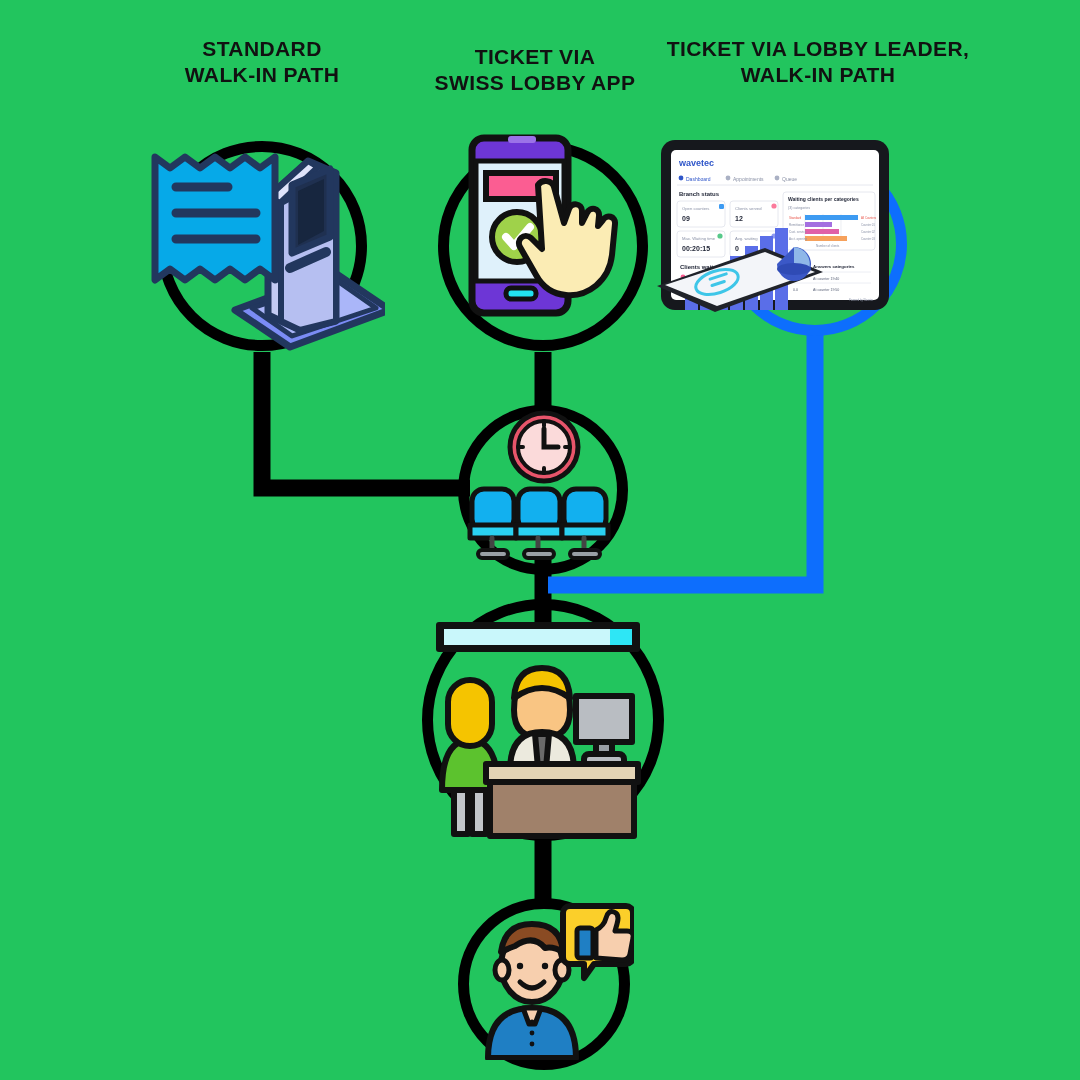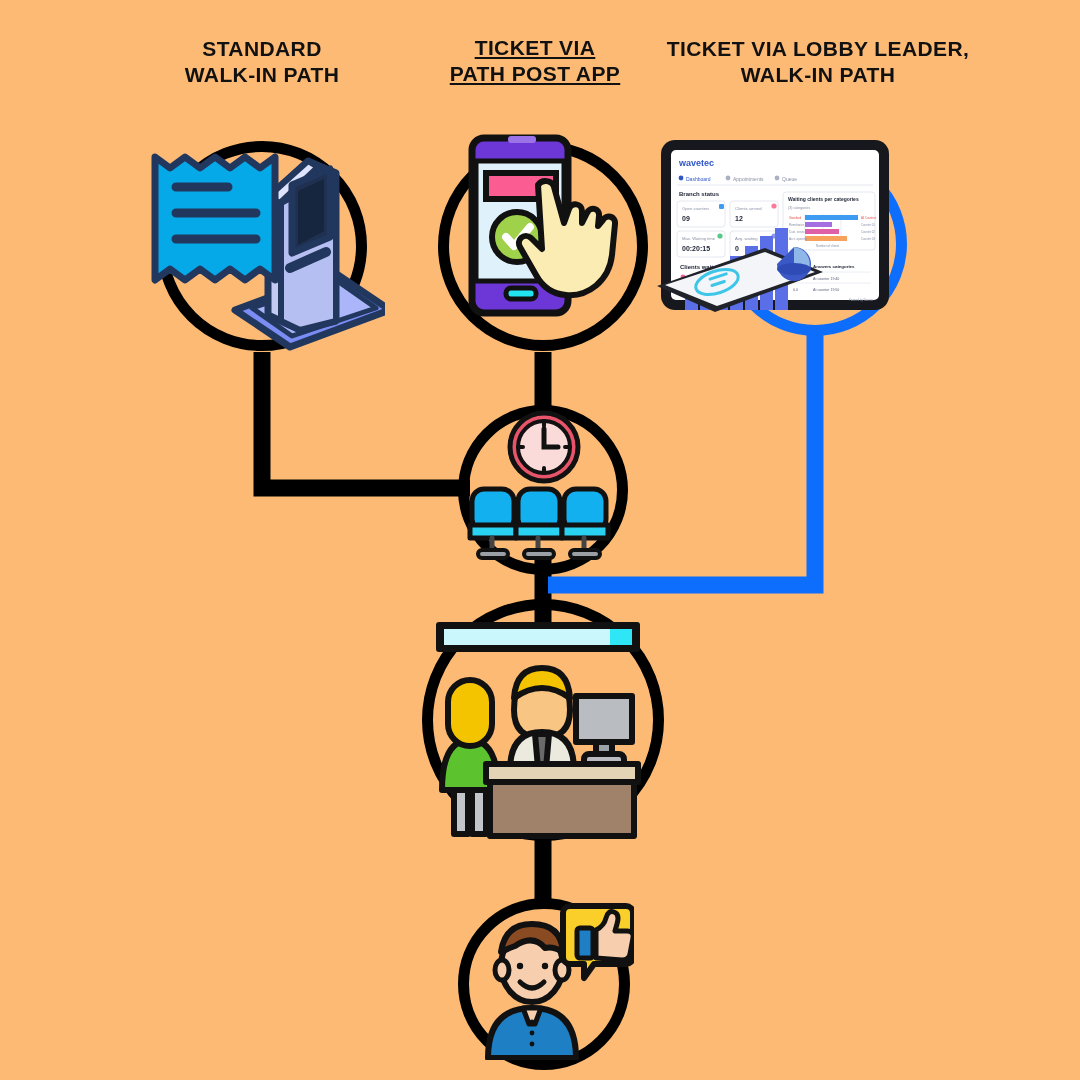--- a/index.html
+++ b/index.html
@@ -1,39 +1,39 @@
 <!DOCTYPE html>
 <html><head>
 <meta charset="utf-8">
 <style>
   html,body{margin:0;padding:0;background:#ffffff;}
   body{width:1080px;height:1080px;overflow:hidden;font-family:"Liberation Sans",sans-serif;}
-  #stage{position:relative;width:1080px;height:1080px;background:#fdba74;}
+  #stage{position:relative;width:1080px;height:1080px;background:#22c55e;}
   .hdr{position:absolute;text-align:center;font-weight:700;font-size:21px;line-height:26px;letter-spacing:.4px;color:#111;}
   #hdr1{left:120px;top:36px;width:284px;}
-  #hdr2{left:400px;top:35px;width:270px;text-decoration:underline;}
+  #hdr2{left:400px;top:44px;width:270px;}
   #hdr3{left:660px;top:36px;width:316px;}
   svg#wire{position:absolute;left:0;top:0;width:1080px;height:1080px;}
   .ring{position:absolute;border-radius:50%;border:11px solid #000;background:transparent;box-sizing:border-box;}
   .ringblue{position:absolute;border-radius:50%;border:11px solid #0d6efd;background:transparent;box-sizing:border-box;}
   .art{position:absolute;}
   .cover{position:absolute;background:#fff;}
 </style>
 </head>
 <body>
 
 <div id="stage">
 
   <div class="hdr" id="hdr1">
     <div>STANDARD</div>
     <div>WALK-IN PATH</div>
   </div>
   <div class="hdr" id="hdr2">
     <div>TICKET VIA</div>
-    <div>PATH POST APP</div>
+    <div>SWISS LOBBY APP</div>
   </div>
   <div class="hdr" id="hdr3">
     <div>TICKET VIA LOBBY LEADER,</div>
     <div>WALK-IN PATH</div>
   </div>
 
   <svg id="wire" viewBox="0 0 1080 1080">
 
     <path d="M262,352 L262,488 L470,488" fill="none" stroke="#000" stroke-width="17"></path>
 

